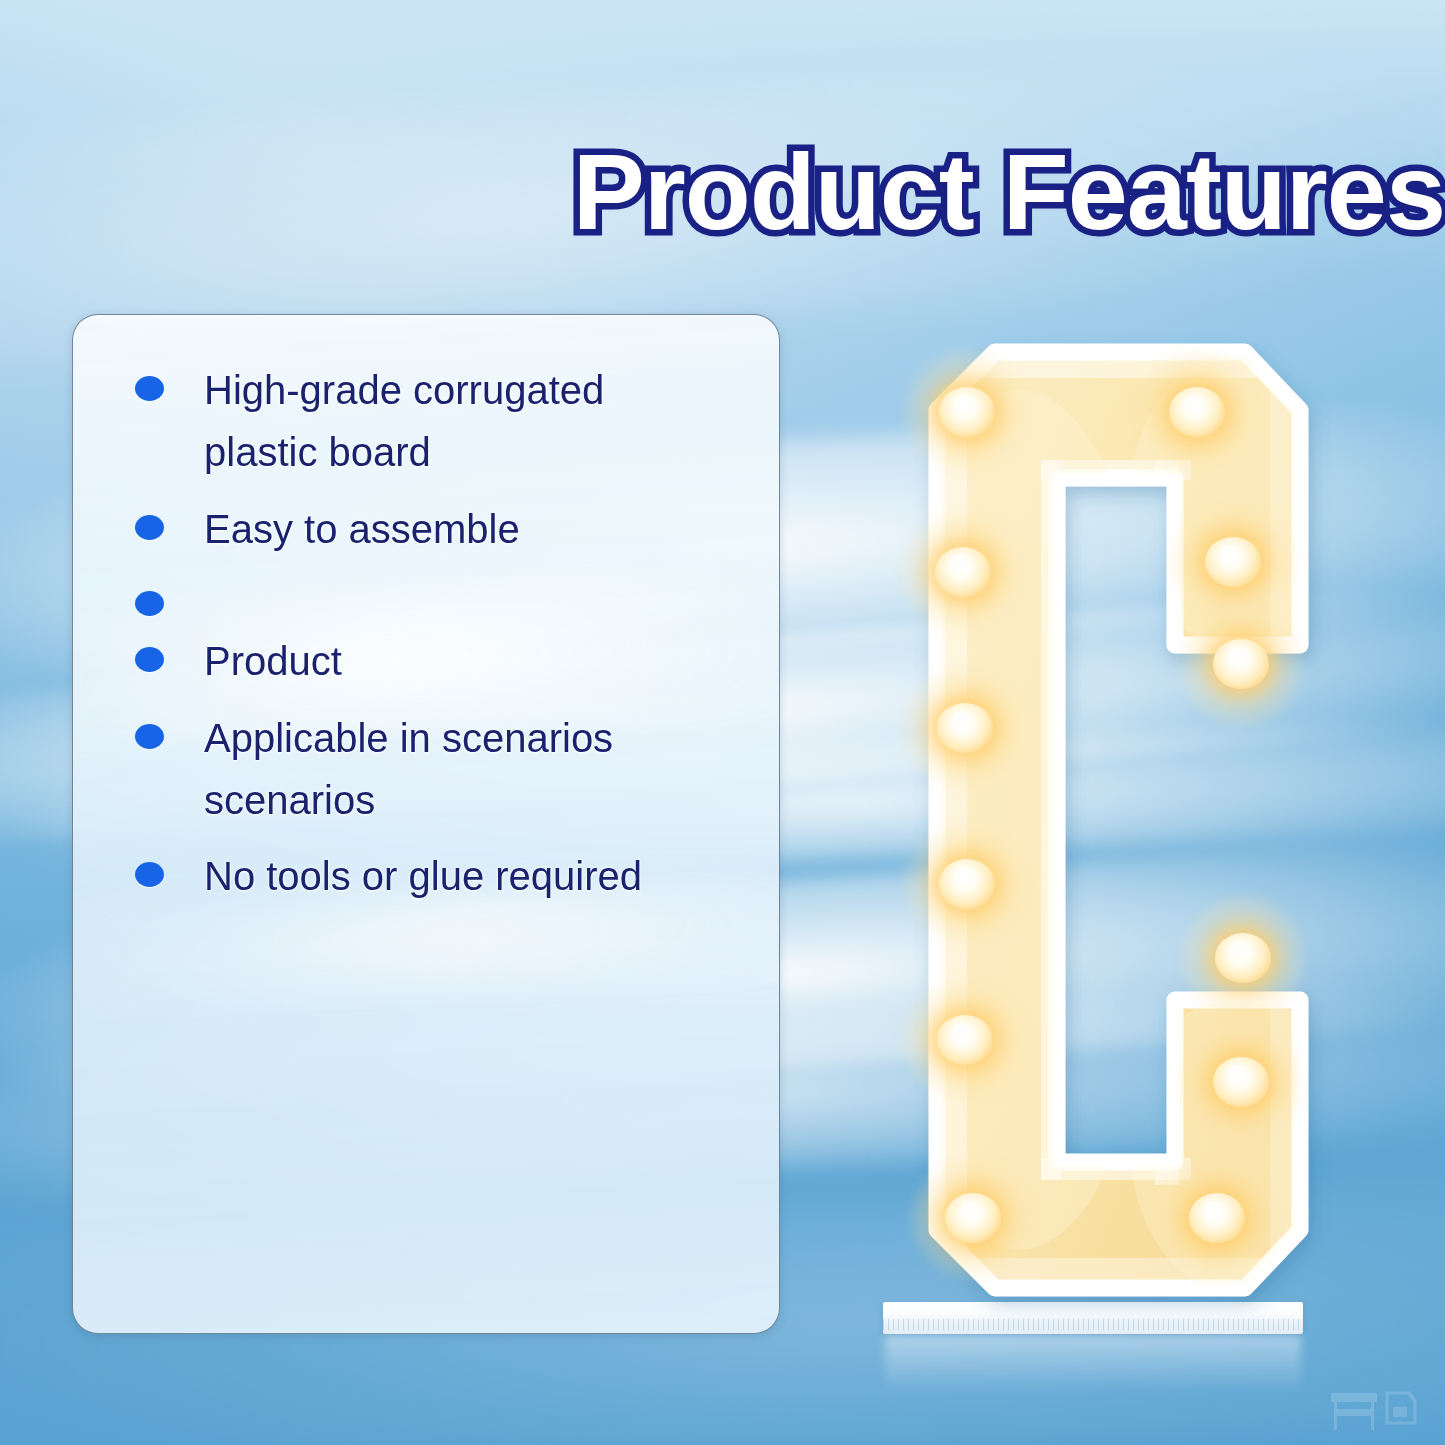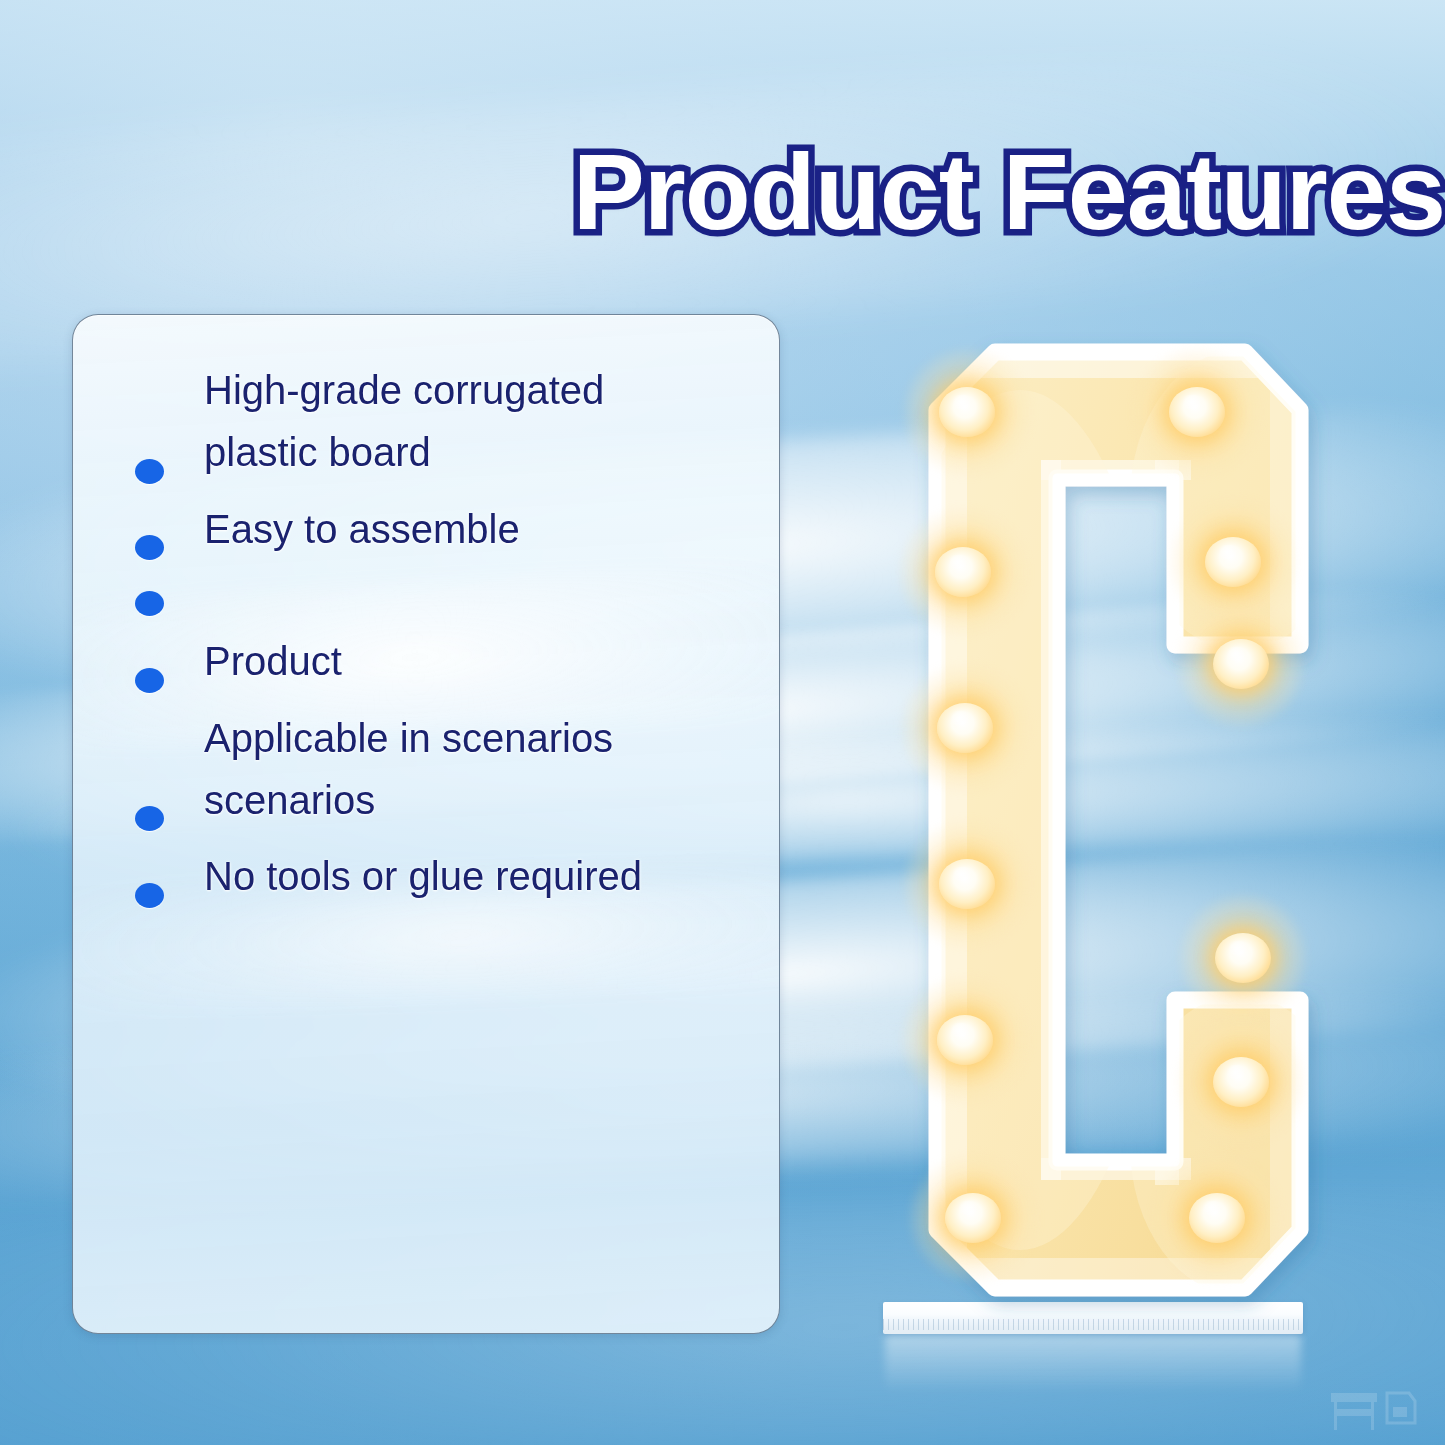--- a/index.html
+++ b/index.html
@@ -85,21 +85,21 @@
     transform:rotate(-3.2deg);filter:blur(9px);pointer-events:none;
   }
   #panel .sheen2{
     position:absolute;left:-10%;top:55%;width:130%;height:120px;
     background:radial-gradient(60% 100% at 50% 50%,rgba(255,255,255,.65) 0%,rgba(255,255,255,.2) 48%,rgba(255,255,255,0) 85%);
     transform:rotate(-2.4deg);filter:blur(11px);pointer-events:none;
   }
 
   #feature-list{position:absolute;left:0;top:44px;width:100%;list-style:none;margin:0;padding:0;}
   .feature-row{
-    position:relative;display:flex;align-items:flex-end;
+    position:relative;display:flex;align-items:flex-start;
     margin:0 0 14px 0;padding:0 14px 0 62px;
   }
   .bullet{
     flex:0 0 auto;width:29px;height:25px;border-radius:50%;
     background:#1765e6;
     margin-top:17px;margin-right:40px;
     box-shadow:0 1px 1px rgba(255,255,255,.85);
   }
   .feature-text{
     font-size:40px;line-height:1.56;font-weight:400;

